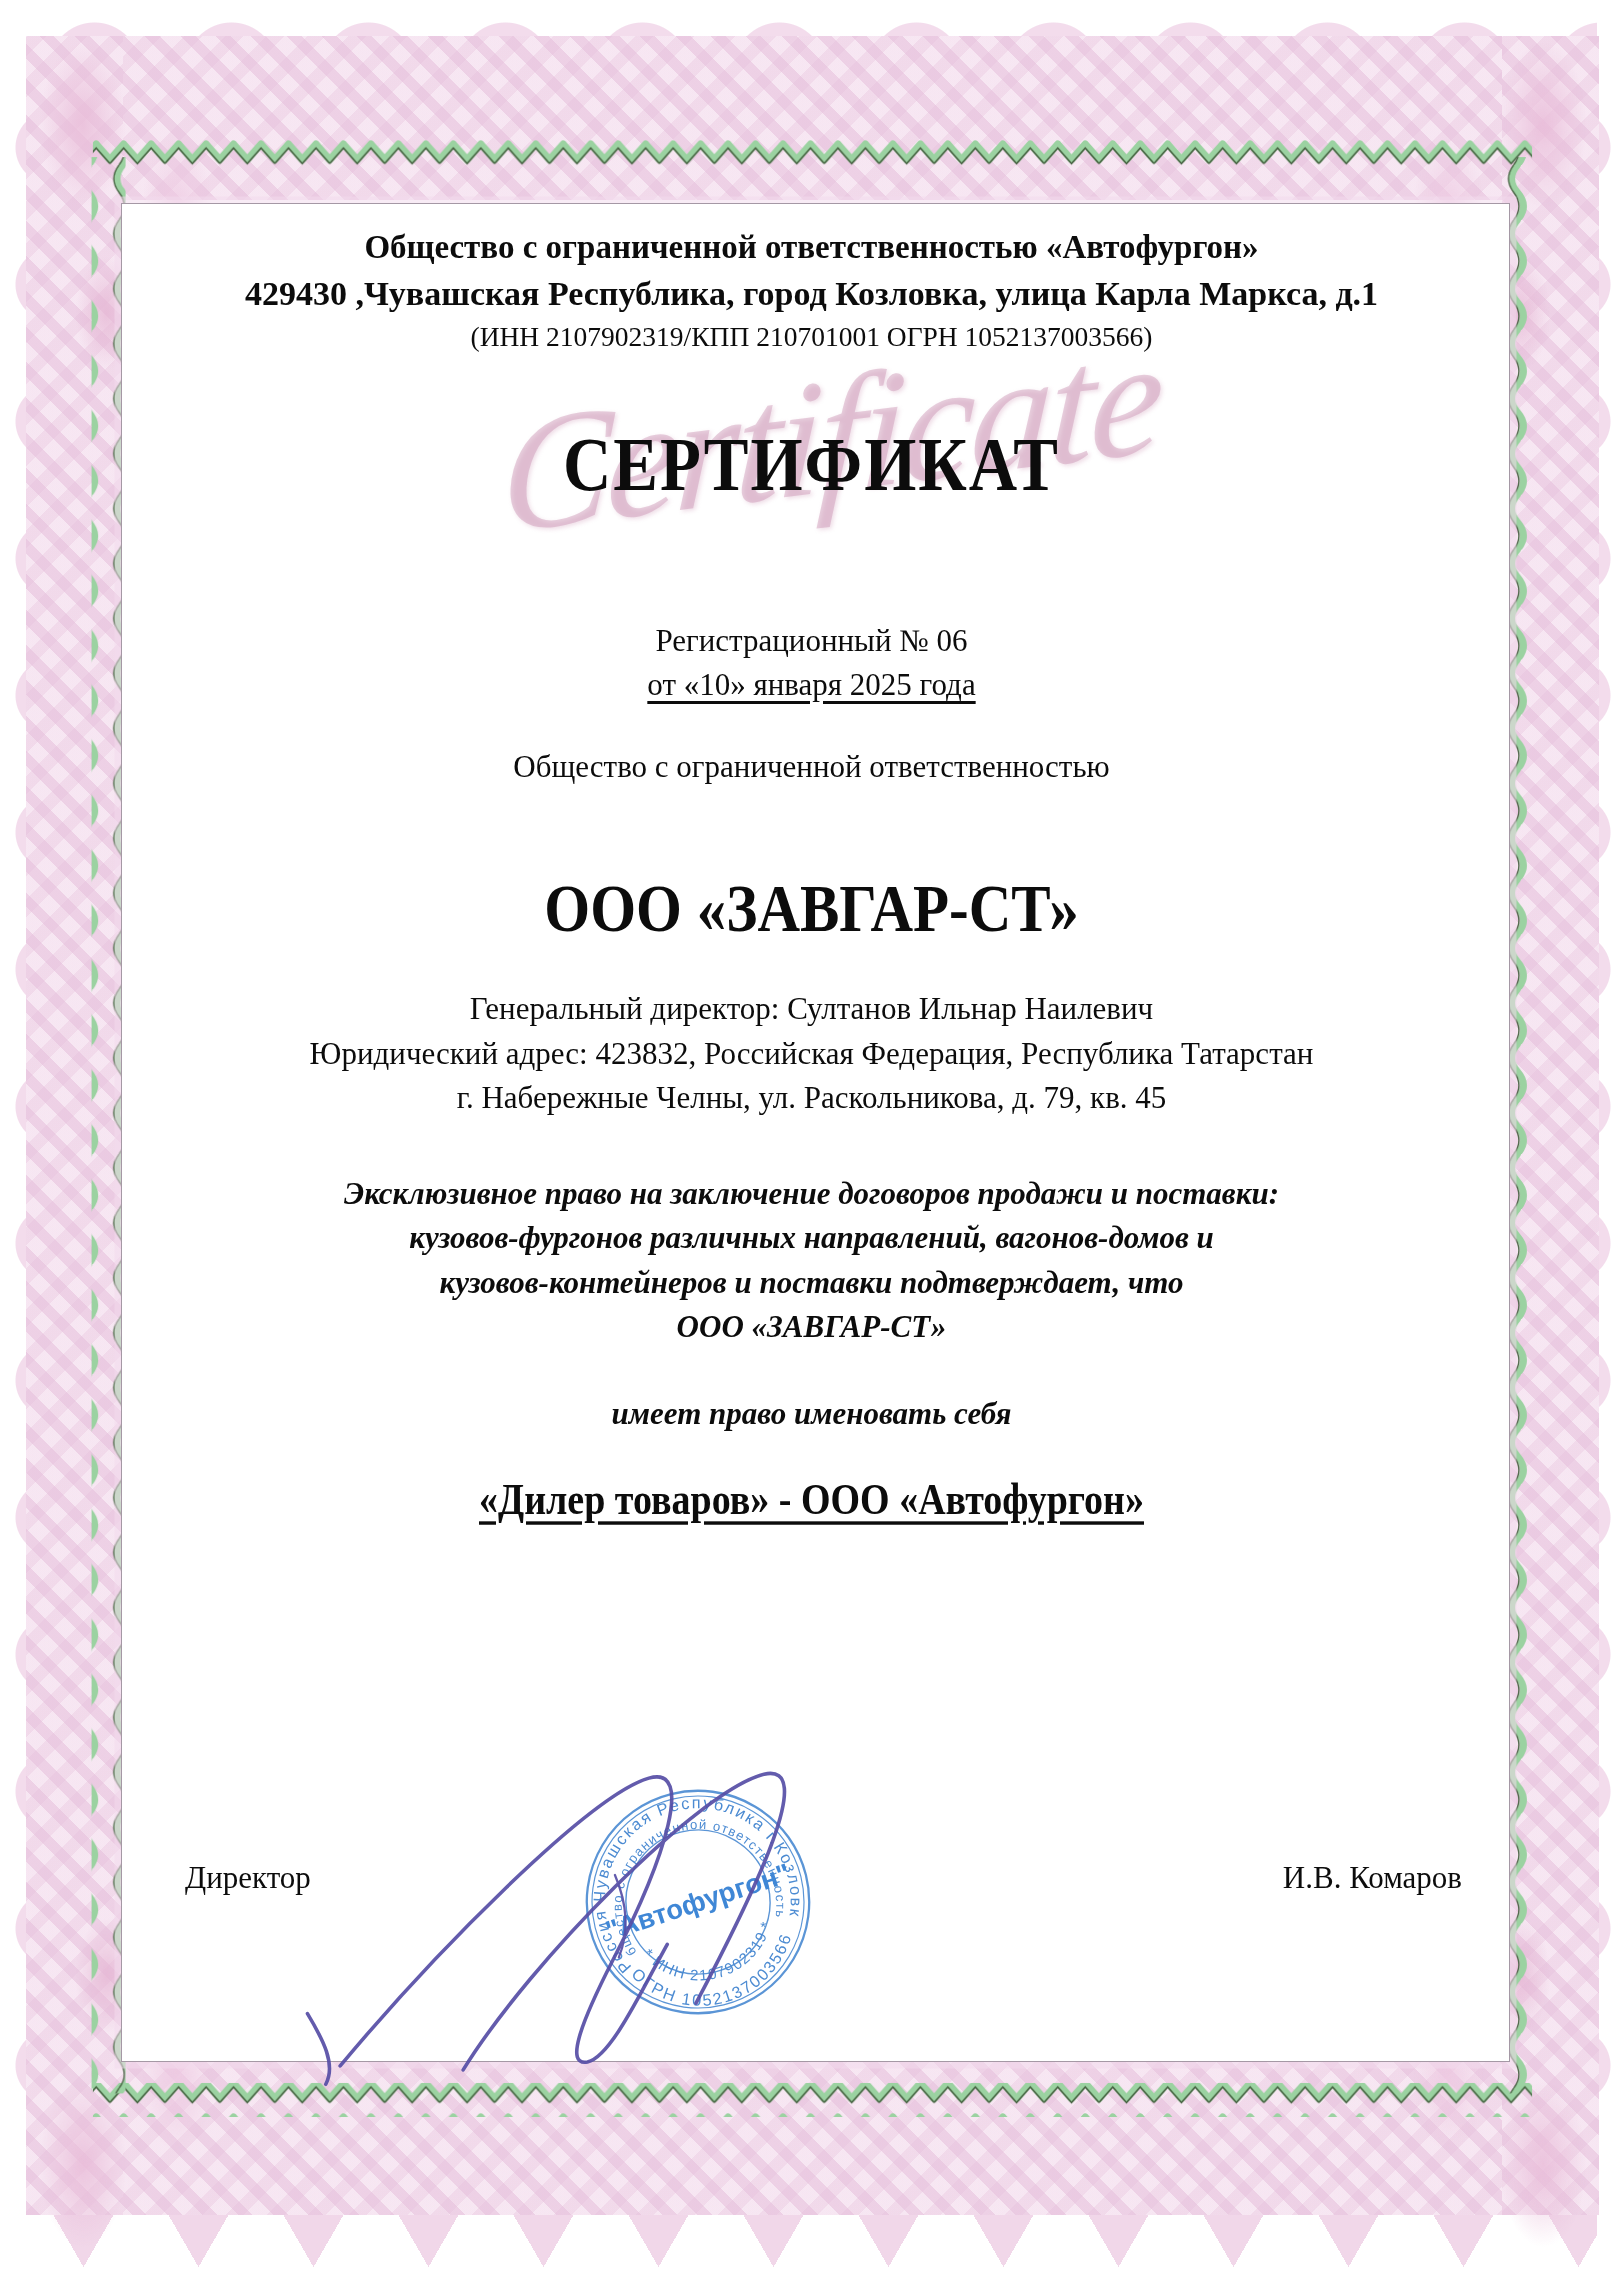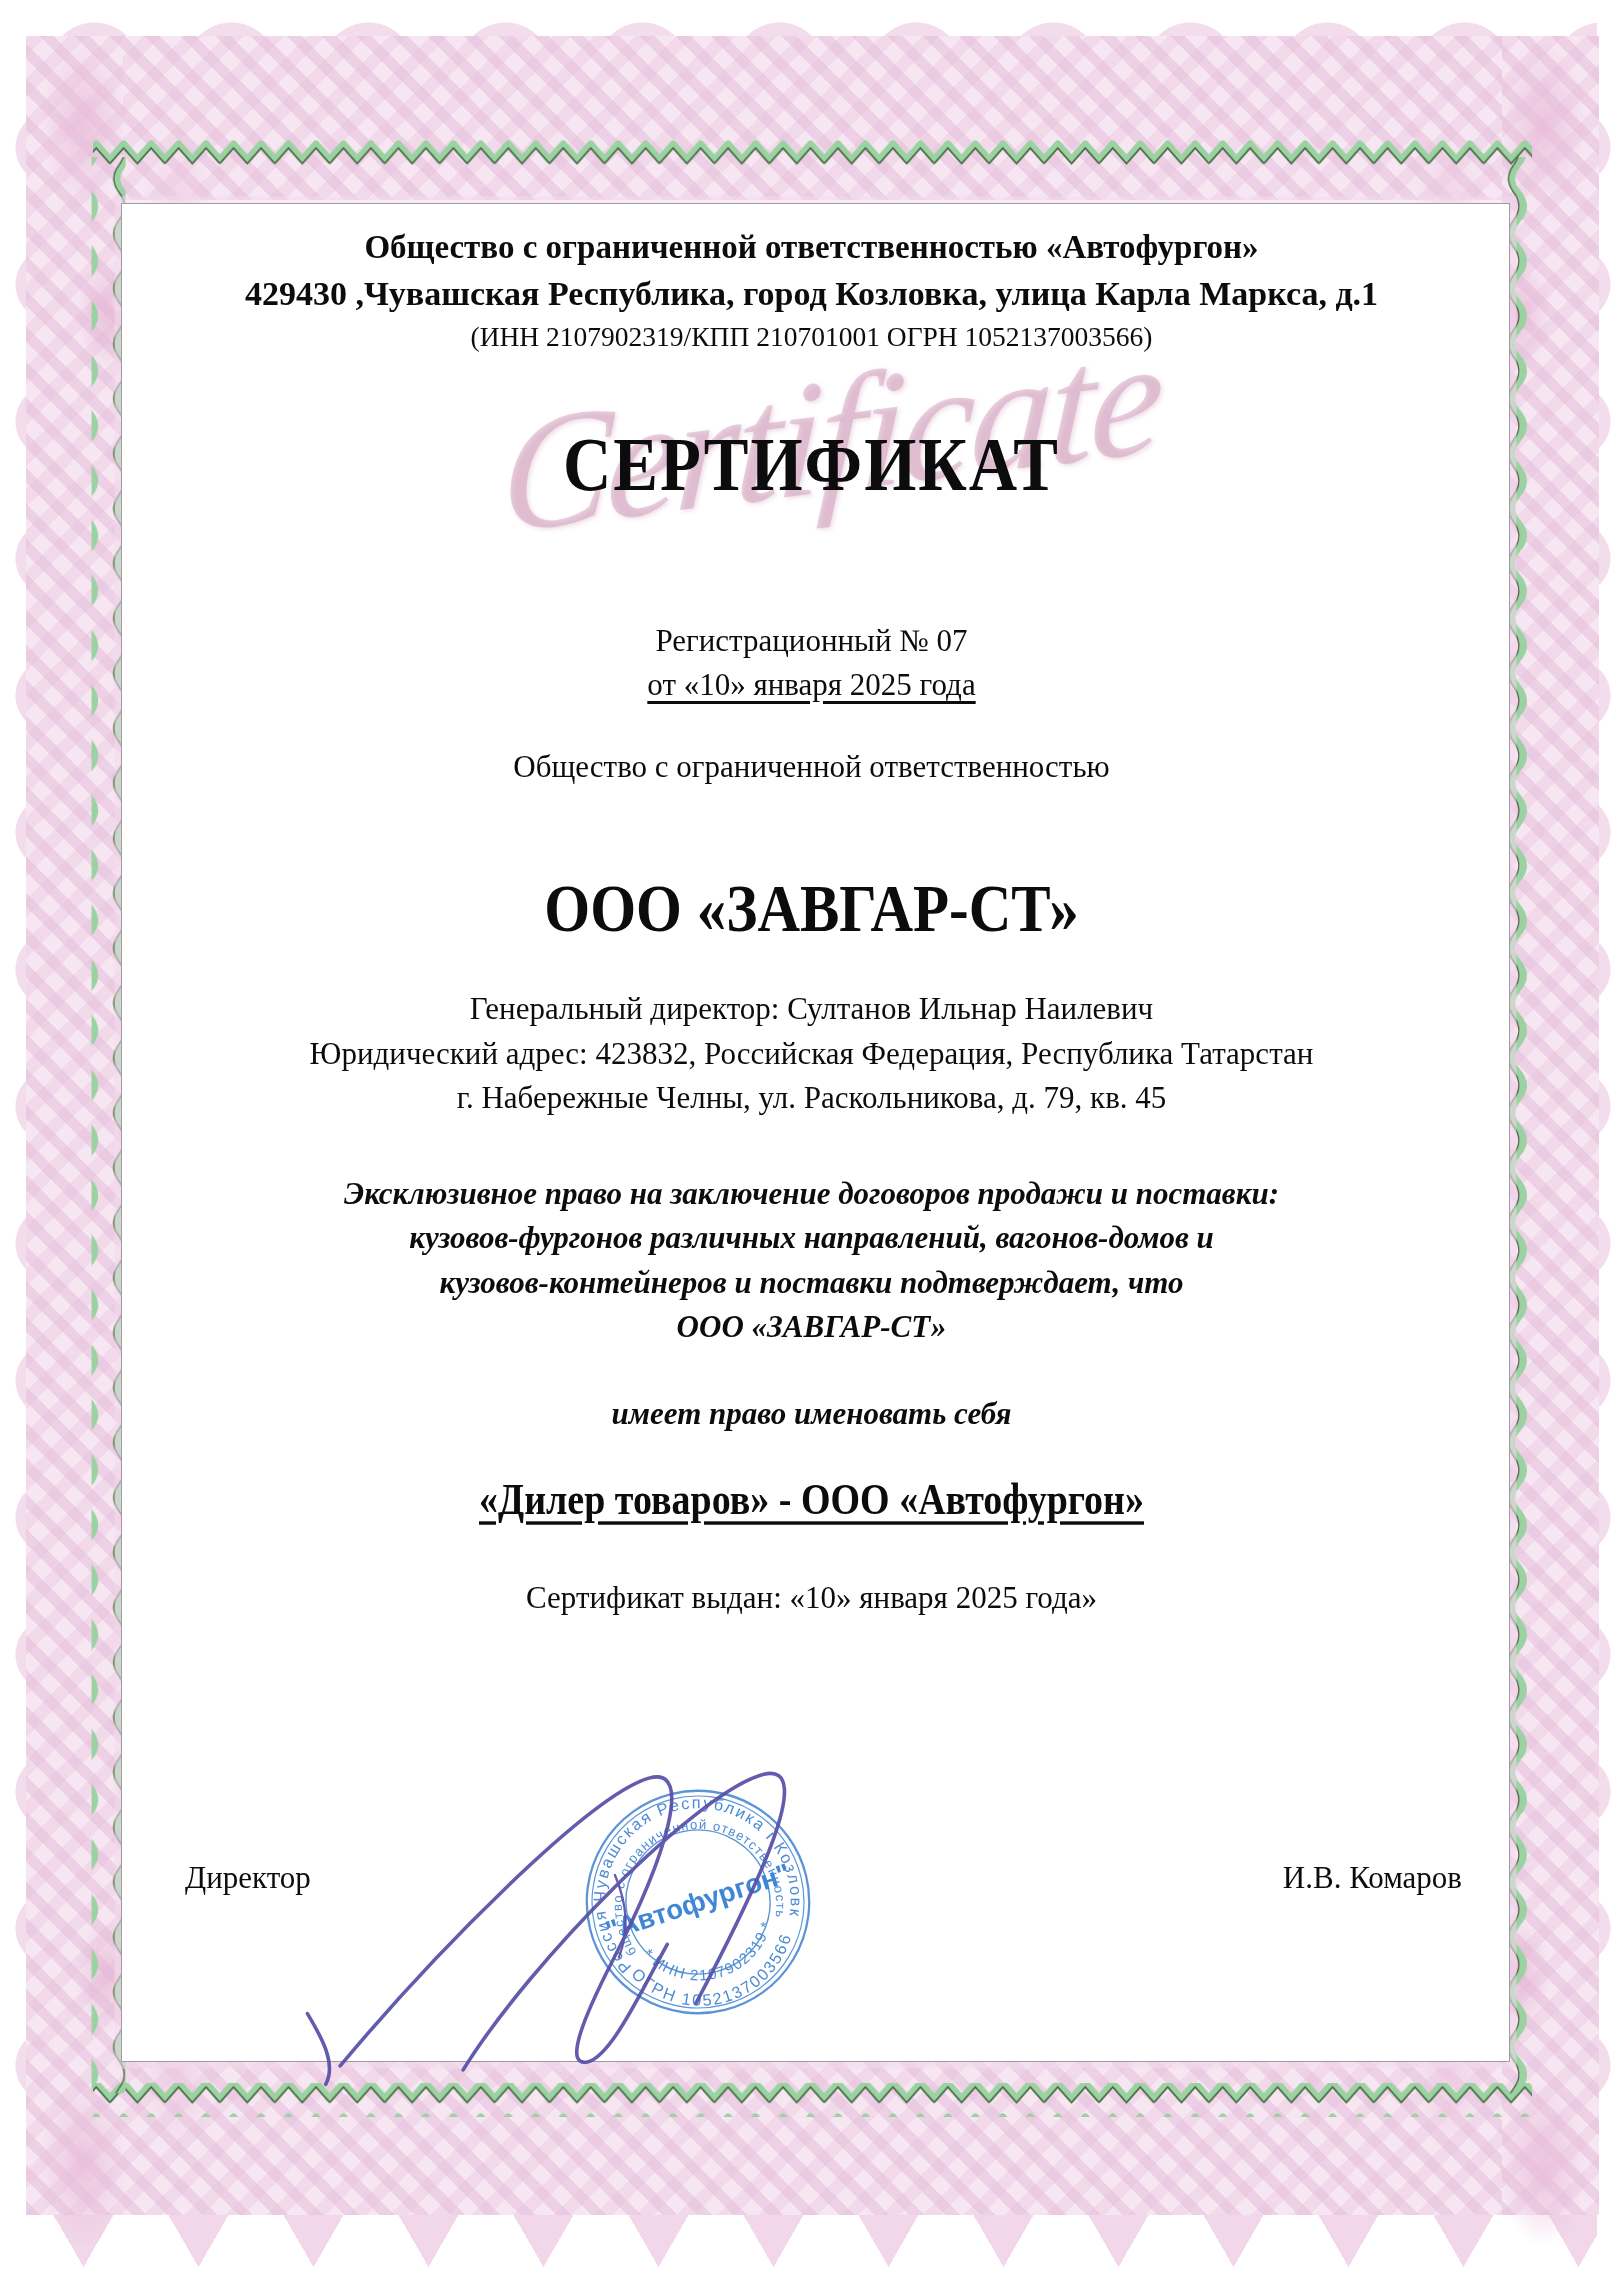--- a/index.html
+++ b/index.html
@@ -101,41 +101,40 @@
   <div class="inner-frame"></div>
 
   <div class="watermark">Certificate</div>
 
   <div class="line b" style="top:230px;font-size:33px;">Общество с ограниченной ответственностью «Автофургон»</div>
   <div class="line b" style="top:276px;font-size:34px;">429430 ,Чувашская Республика, город Козловка, улица Карла Маркса, д.1</div>
   <div class="line" style="top:323px;font-size:27.5px;">(ИНН 2107902319/КПП 210701001 ОГРН 1052137003566)</div>
 
   <div class="line b tall" style="top:424px;font-size:67px;letter-spacing:2px;">СЕРТИФИКАТ</div>
 
-  <div class="line" style="top:625px;font-size:31px;">Регистрационный № 07</div>
+  <div class="line" style="top:625px;font-size:31px;">Регистрационный № 06</div>
   <div class="line u" style="top:669px;font-size:31px;">от «10» января 2025 года</div>
 
   <div class="line" style="top:751px;font-size:31px;">Общество с ограниченной ответственностью</div>
 
   <div class="line b tall" style="top:874px;font-size:59px;">ООО «ЗАВГАР-СТ»</div>
 
   <div class="line" style="top:993px;font-size:31px;">Генеральный директор: Султанов Ильнар Наилевич</div>
   <div class="line" style="top:1038px;font-size:31px;">Юридический адрес: 423832, Российская Федерация, Республика Татарстан</div>
   <div class="line" style="top:1082px;font-size:31px;">г. Набережные Челны, ул. Раскольникова, д. 79, кв. 45</div>
 
   <div class="line b i" style="top:1178px;font-size:31px;">Эксклюзивное право на заключение договоров продажи и поставки:</div>
   <div class="line b i" style="top:1222px;font-size:31px;">кузовов-фургонов различных направлений, вагонов-домов и</div>
   <div class="line b i" style="top:1267px;font-size:31px;">кузовов-контейнеров и поставки подтверждает, что</div>
   <div class="line b i" style="top:1311px;font-size:31px;">ООО «ЗАВГАР-СТ»</div>
 
   <div class="line b i" style="top:1398px;font-size:31px;">имеет право именовать себя</div>
 
   <div class="line b u tall" style="top:1478px;font-size:38px;">«Дилер товаров» - ООО «Автофургон»</div>
 
-  <div class="line" style="top:1582px;font-size:31px;">Сертификат выдан: «10» января 2025 года»</div>
 
   <div class="sig-label">Директор</div>
   <div class="sig-name">И.В. Комаров</div>
 
   <svg class="stamp-svg" width="246" height="246" viewBox="0 0 376 376">
     <g transform="rotate(-14 188 188)" fill="none">
       <circle cx="188" cy="188" r="170" stroke="#5b95d6" stroke-width="3.5"></circle>
       <circle cx="188" cy="188" r="162" stroke="#5b95d6" stroke-width="1.8"></circle>
       <circle cx="188" cy="188" r="110" stroke="#5b95d6" stroke-width="2.2"></circle>
       <defs>

